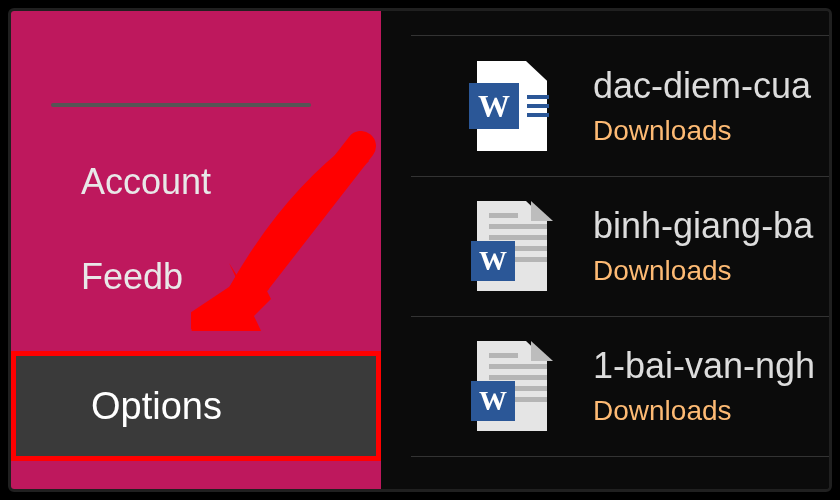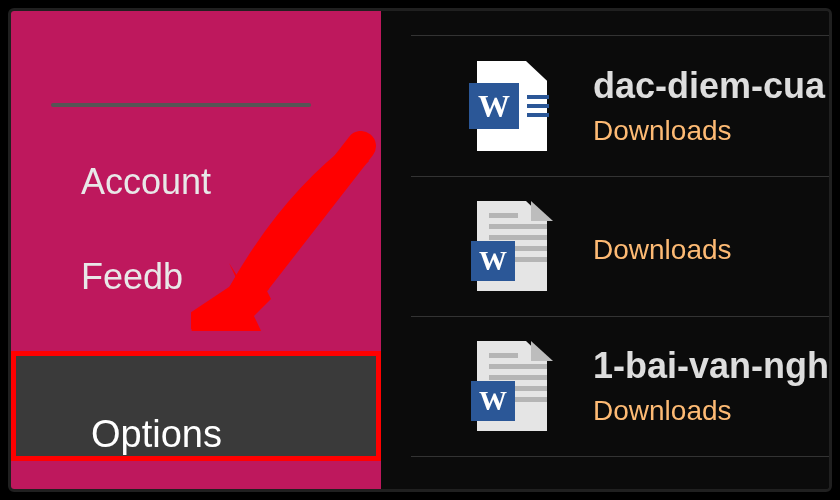--- a/index.html
+++ b/index.html
@@ -3,36 +3,36 @@
 <meta charset="utf-8">
 <style>
   html,body{margin:0;padding:0;width:840px;height:500px;overflow:hidden;font-family:"Segoe UI",Arial,sans-serif;background:#000}
   .frame{position:absolute;left:8px;top:8px;right:8px;bottom:8px;border:3px solid #202020;border-radius:6px;background:#0f0f0f;overflow:hidden}
   .sidebar{position:absolute;left:0;top:0;width:370px;height:100%;background:#be185d}
   .sidebar-inner{position:absolute;left:0;top:0;width:100%;height:100%}
   .sep{position:absolute;left:40px;top:92px;width:260px;height:4px;background:#555;border-radius:2px}
   .nav-item{position:absolute;left:70px;color:#e8e8e8;font-size:36px;font-weight:300;cursor:pointer}
   .nav-account{top:150px}
   .nav-feedback{top:245px}
-  .options-row{position:absolute;left:0;top:340px;width:370px;height:110px;background:#3a3a3a;border:5px solid #f00;box-sizing:border-box;display:flex;align-items:flex-end;cursor:pointer}
+  .options-row{position:absolute;left:0;top:340px;width:370px;height:110px;background:#3a3a3a;border:5px solid #f00;box-sizing:border-box;display:flex;align-items:center;cursor:pointer}
   .options-label{margin-left:75px;color:#fff;font-size:38px;font-weight:400}
   .content{position:absolute;left:370px;top:0;right:0;height:100%;background:#0b0b0b}
   .file-row{position:absolute;left:0;right:0;height:130px;display:flex;align-items:center;cursor:pointer}
   .row-sep{position:absolute;left:30px;right:0;height:1px;background:#333}
   .file-icon{width:82px;height:90px;margin-left:90px;position:relative;flex-shrink:0}
   .doc-page{position:absolute;left:6px;top:0;width:70px;height:90px;background:#e5e5e5;clip-path:polygon(0 0,70% 0,100% 22%,100% 100%,0 100%)}
   .doc-fold{position:absolute;right:0;top:0;width:22px;height:20px;background:#bdbdbd;clip-path:polygon(0 0,100% 100%,0 100%)}
   .doc-lines{position:absolute;left:18px;top:12px;right:6px;display:flex;flex-direction:column;gap:6px}
   .doc-lines span{display:block;height:5px;background:#b5b5b5}
   .doc-lines span:first-child{width:50%}
   .w-badge{position:absolute;left:0;top:28px;width:44px;height:40px;background:#2b5797;display:flex;align-items:center;justify-content:center;color:#fff;font-weight:700;font-size:28px;font-family:Georgia,serif}
   .file-icon.big .doc-page{background:#fff}
   .file-icon.big .w-badge{width:50px;height:46px;top:22px;left:-2px;font-size:32px}
   .file-text{margin-left:40px;display:flex;flex-direction:column}
-  .file-name{color:#ddd;font-size:36px;font-weight:700;white-space:nowrap}
+  .file-name{color:#ddd;font-size:36px;font-weight:400;white-space:nowrap}
   .file-loc{color:#fdba74;font-size:28px;margin-top:8px}
   .arrow{position:absolute;left:180px;top:120px;width:200px;height:200px;pointer-events:none}
 </style>
 </head>
 <body>
 
 <div class="frame">
 
   <div class="sidebar">
     <div class="sidebar-inner">
@@ -74,20 +74,21 @@
         <div class="doc-lines">
             <span></span>
             <span></span>
             <span></span>
             <span></span>
             <span></span>
           </div>
         <div class="w-badge" style="top:40px">W</div>
       </div>
       <div class="file-text">
+        <span class="file-name">binh-giang-ba</span>
         <span class="file-loc">Downloads</span>
       </div>
     </div>
 
     <div class="row-sep" style="top:305px"></div>
 
     <div class="file-row" style="top:310px">
       <div class="file-icon">
         <div class="doc-page"></div>
         <div class="doc-fold"></div>

